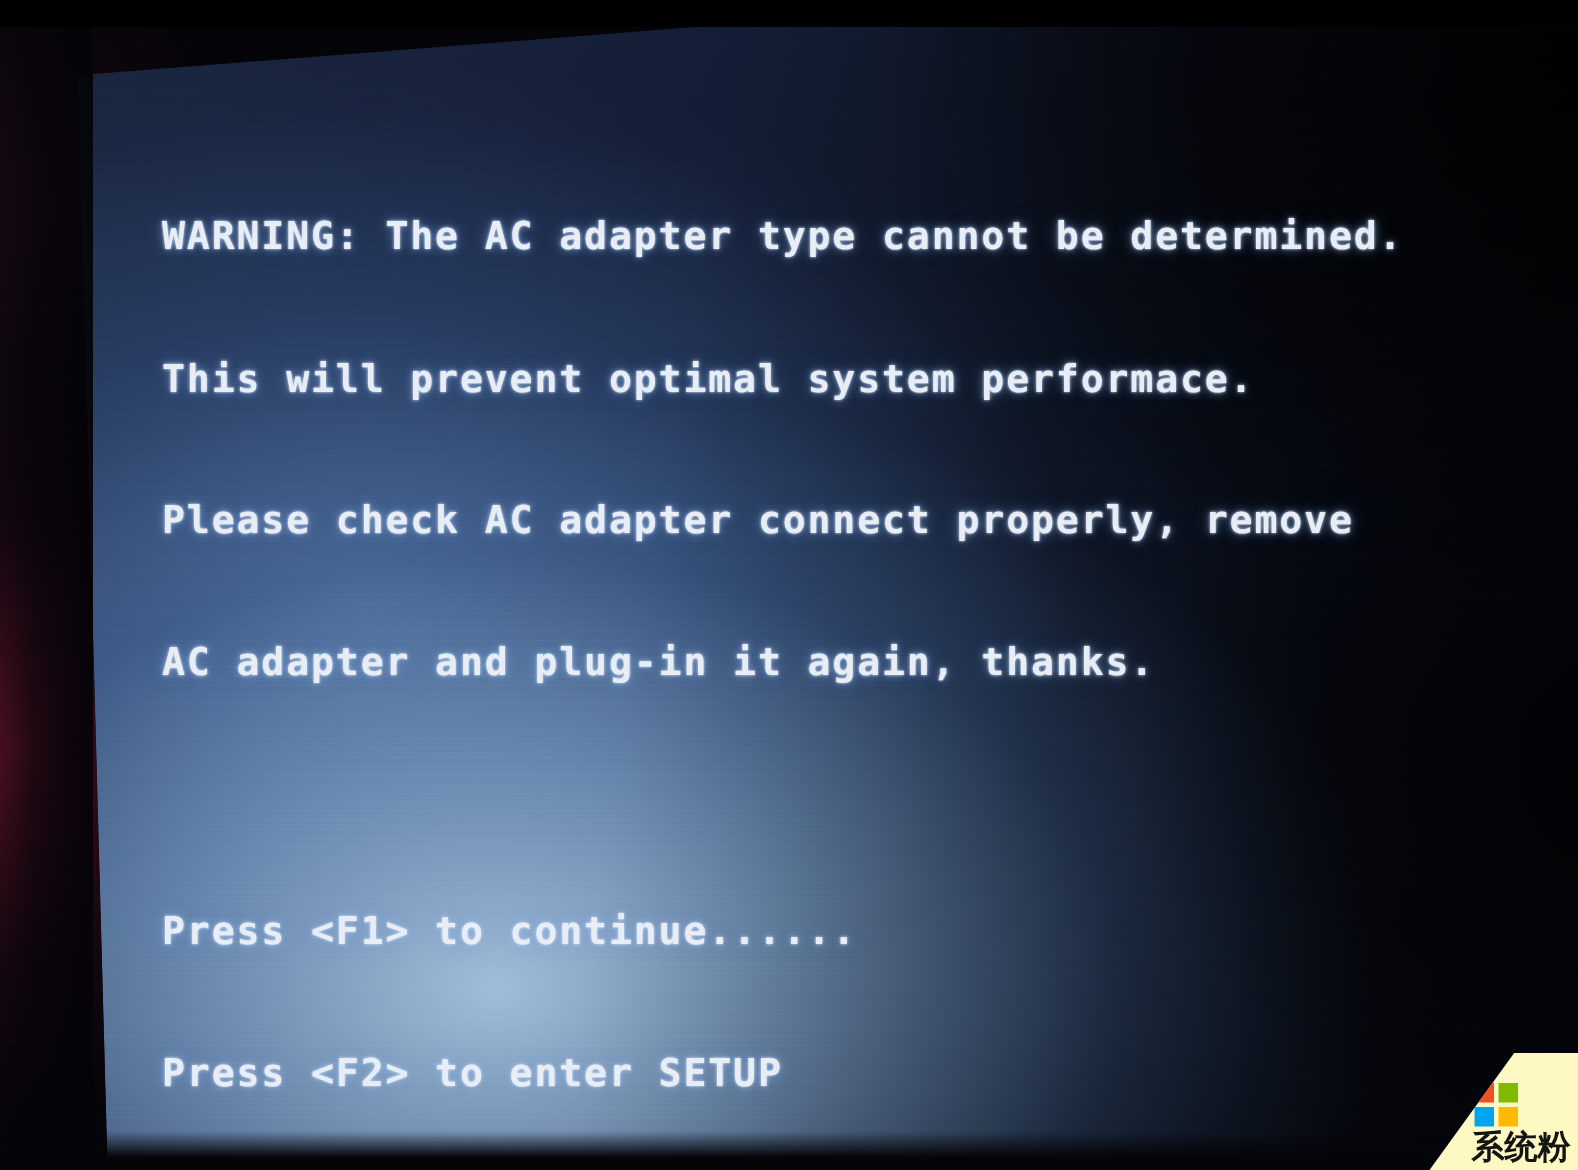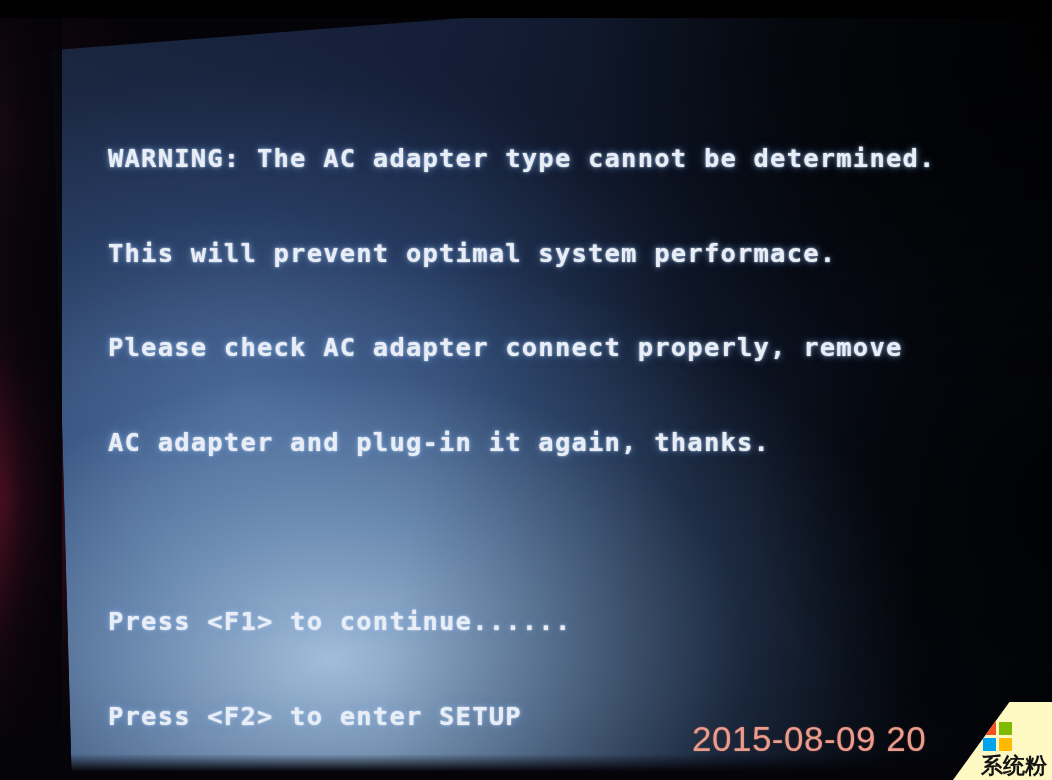--- a/index.html
+++ b/index.html
@@ -189,21 +189,20 @@
     <span class="bios-gap"></span>
     <span class="bios-line">Press &lt;F1&gt; to continue......</span>
     <span class="bios-line">Press &lt;F2&gt; to enter SETUP</span>
     <span class="bios-line">Press &lt;F12&gt; to enter Boot Menu</span>
   </div>
 
   <div id="bezel-left"></div>
   <div id="bezel-bottom"></div>
   <div id="grain"></div>
 
-  <div id="timestamp">2015-08-09 20</div>
 
   <div id="watermark">
     <div id="wm-logo">
       <i style="background:#F25022"></i>
       <i style="background:#7FBA00"></i>
       <i style="background:#00A4EF"></i>
       <i style="background:#FFB900"></i>
     </div>
     <div id="wm-brand">系统粉</div>
     <div id="wm-url">www.win7999.com</div>

